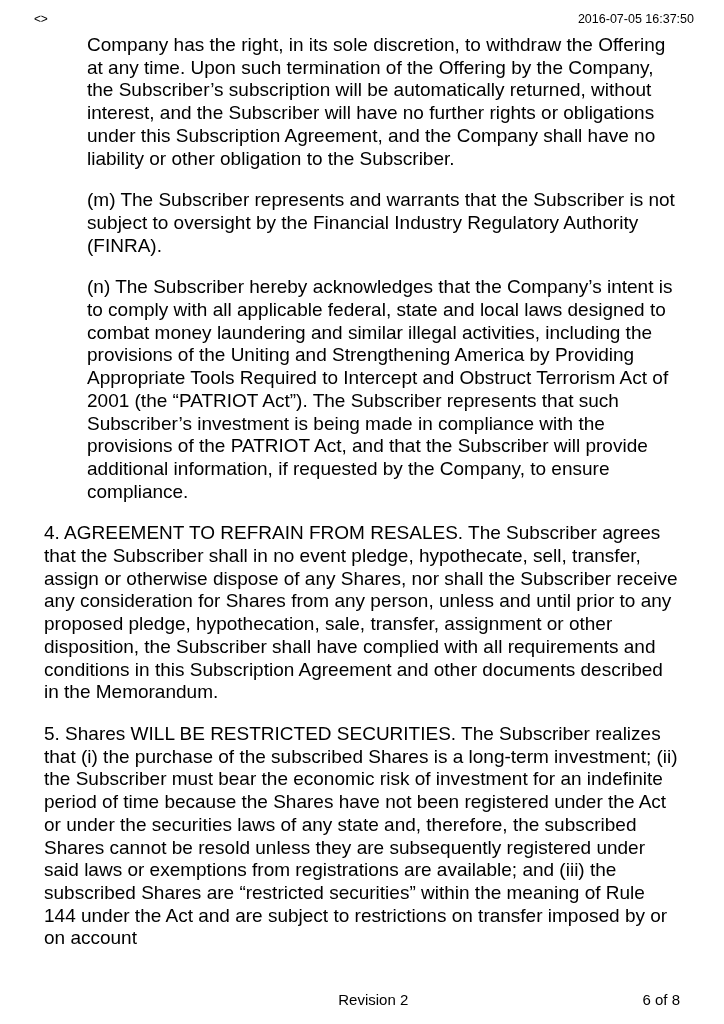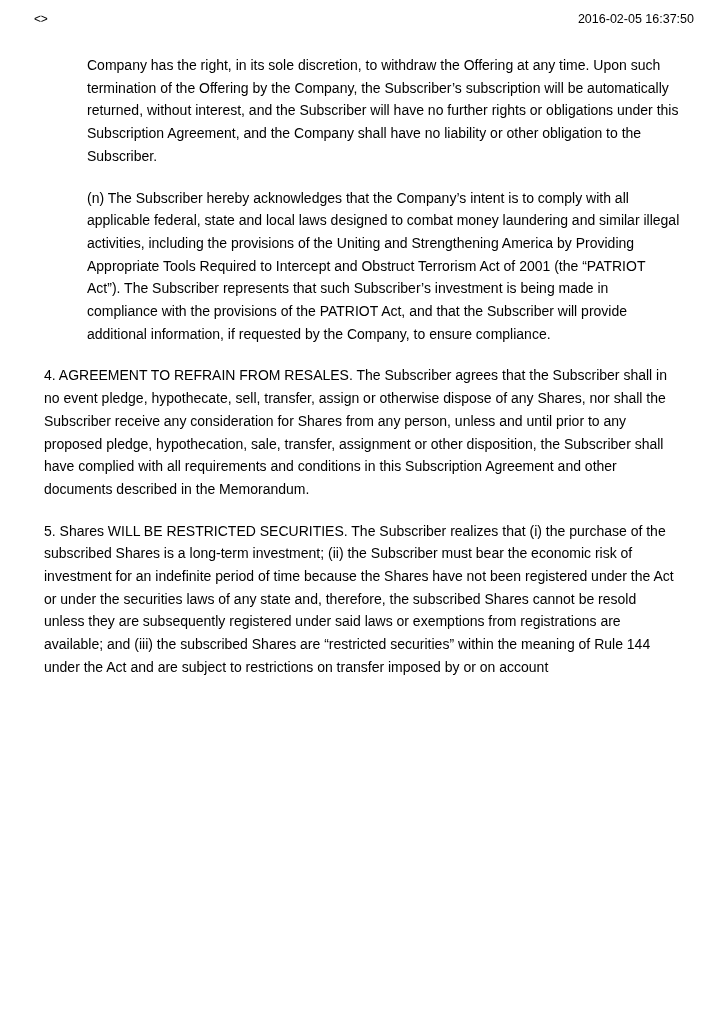--- a/index.html
+++ b/index.html
@@ -38,23 +38,22 @@
     letter-spacing: -0.2px;
   }
   .header-right {
     font-size: 12.5px;
   }
   .content {
     position: absolute;
     top: 34px;
     left: 44px;
     right: 44px;
-    font-size: 14px;
+    font-size: 19px;
     line-height: 22.7px;
-    margin-top: 20px;
   }
   .indent-block {
     margin-left: 43px;
     margin-bottom: 19px;
   }
   .flush-block {
     margin-left: 0;
     margin-bottom: 19px;
   }
   .para {
@@ -82,38 +81,45 @@
     white-space: nowrap;
   }
 </style>
 </head>
 <body>
 
 <div class="page">
 
   <div class="header">
     <span class="header-left">&lt;&gt;</span>
-    <span class="header-right">2016-02-05 16:37:50</span>
+    <span class="header-right">2016-07-05 16:37:50</span>
   </div>
 
   <div class="content">
 
     <div class="indent-block">
       <div class="para">Company has the right, in its sole discretion, to withdraw the Offering at any time. Upon such termination of the Offering by the Company, the Subscriber’s subscription will be automatically returned, without interest, and the Subscriber will have no further rights or obligations under this Subscription Agreement, and the Company shall have no liability or other obligation to the Subscriber.</div>
     </div>
 
+    <div class="indent-block">
+      <div class="para">(m) The Subscriber represents and warrants that the Subscriber is not subject to oversight by the Financial Industry Regulatory Authority (FINRA).</div>
+    </div>
 
     <div class="indent-block">
       <div class="para"><span>(n) The Subscriber hereby acknowledges that the Company’s intent is to comply with all applicable federal, state and local laws designed to combat money laundering and similar illegal activities, including the provisions of the Uniting and Strengthening America by Providing Appropriate Tools Required to Intercept and Obstruct Terrorism Act of 2001 (the “</span><span class="bold">PATRIOT Act</span><span>”). The Subscriber represents that such Subscriber’s investment is being made in compliance with the provisions of the PATRIOT Act, and that the Subscriber will provide additional information, if requested by the Company, to ensure compliance.</span></div>
     </div>
 
     <div class="flush-block">
       <div class="para"><span class="bold">4. AGREEMENT TO REFRAIN FROM RESALES.</span><span> The Subscriber agrees that the Subscriber shall in no event pledge, hypothecate, sell, transfer, assign or otherwise dispose of any Shares, nor shall the Subscriber receive any consideration for Shares from any person, unless and until prior to any proposed pledge, hypothecation, sale, transfer, assignment or other disposition, the Subscriber shall have complied with all requirements and conditions in this Subscription Agreement and other documents described in the Memorandum.</span></div>
     </div>
 
     <div class="flush-block">
       <div class="para"><span class="bold">5. Shares WILL BE RESTRICTED SECURITIES.</span><span> The Subscriber realizes that (i) the purchase of the subscribed Shares is a long-term investment; (ii) the Subscriber must bear the economic risk of investment for an indefinite period of time because the Shares have not been registered under the Act or under the securities laws of any state and, therefore, the subscribed Shares cannot be resold unless they are subsequently registered under said laws or exemptions from registrations are available; and (iii) the subscribed Shares are “</span><span class="bold">restricted securities</span><span>” within the meaning of Rule 144 under the Act and are subject to restrictions on transfer imposed by or on account</span></div>
     </div>
 
   </div>
 
+  <div class="footer">
+    <span class="footer-center">Revision 2</span>
+    <span class="footer-right">6 of 8</span>
+  </div>
 
 </div>
 
 </body></html>

